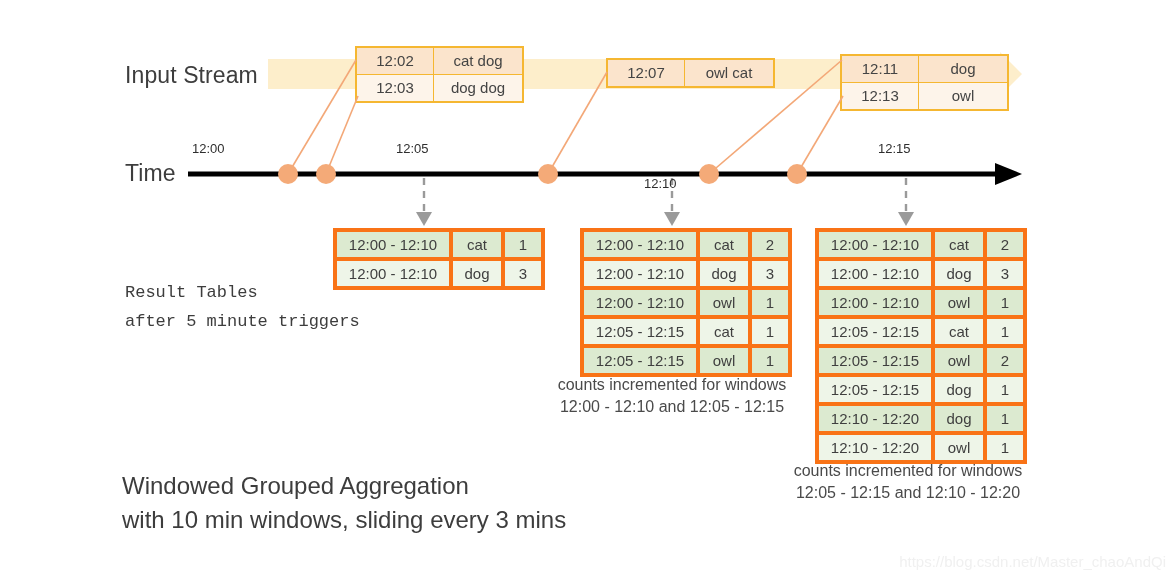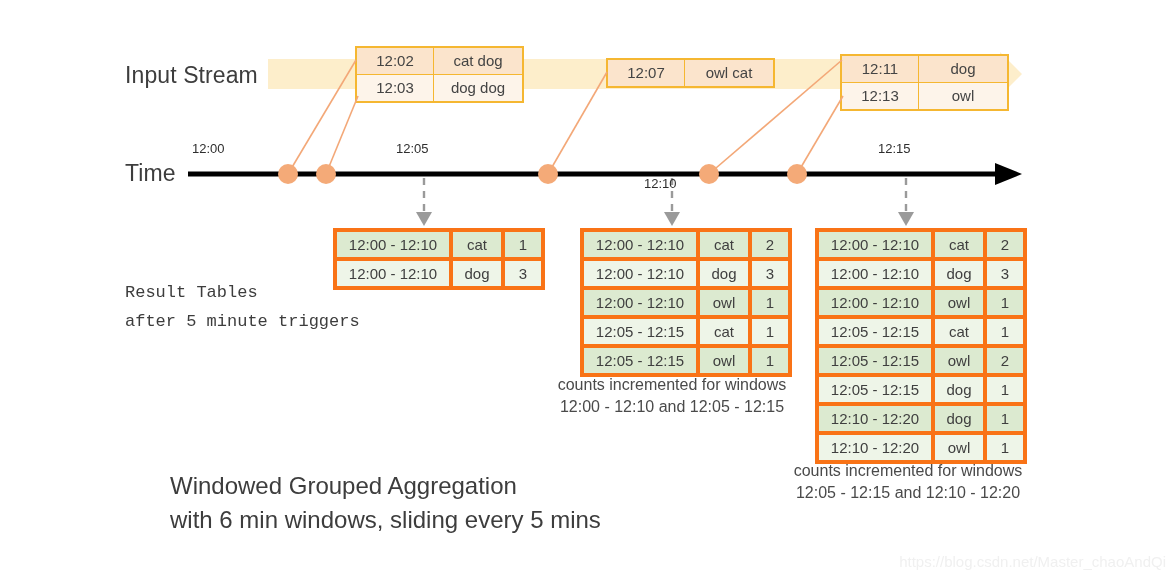--- a/index.html
+++ b/index.html
@@ -20,21 +20,21 @@
   .stream-band {
     left: 268px; top: 59px; width: 700px; height: 30px;
     background: #fdeecb;
   }
 
   
   .label-lg { font-size: 23px; color: #3d3d3d; letter-spacing: 0.1px; white-space: nowrap; }
   .label-md { font-size: 17px; color: #3d3d3d; white-space: nowrap; font-family: Liberation Mono, monospace; }
   .tick-label { font-size: 13px; color: #2e2e2e; white-space: nowrap; }
   .caption { font-size: 16px; color: #4a4a4a; text-align: center; white-space: nowrap; line-height: 22px; }
-  .big-caption { font-size: 24px; color: #3d3d3d; line-height: 36px; white-space: nowrap; margin-left: 48px; }
+  .big-caption { font-size: 24px; color: #3d3d3d; line-height: 36px; white-space: nowrap; }
 
   
   .ev-table {
     border-collapse: collapse;
     border: 2px solid #f5b731;
     background: #fdf1e2;
     font-size: 15px;
     color: #444;
   }
   .ev-table td {
@@ -264,16 +264,16 @@
         <td class="cnt">1</td>
       </tr>
     </tbody>
       </table>
   </div>
 
   <div class="abs caption" style="left:758px; top:460px; width:300px;">counts incremented for windows</div>
   <div class="abs caption" style="left:758px; top:482px; width:300px;">12:05 - 12:15 and 12:10 - 12:20</div>
 
   <div class="abs big-caption" style="left:122px; top:468px;">Windowed Grouped Aggregation</div>
-  <div class="abs big-caption" style="left:122px; top:502px;">with 6 min windows, sliding every 5 mins</div>
+  <div class="abs big-caption" style="left:122px; top:502px;">with 10 min windows, sliding every 3 mins</div>
 
   <div class="abs wm">https://blog.csdn.net/Master_chaoAndQi</div>
 </div>
 
 </body></html>

